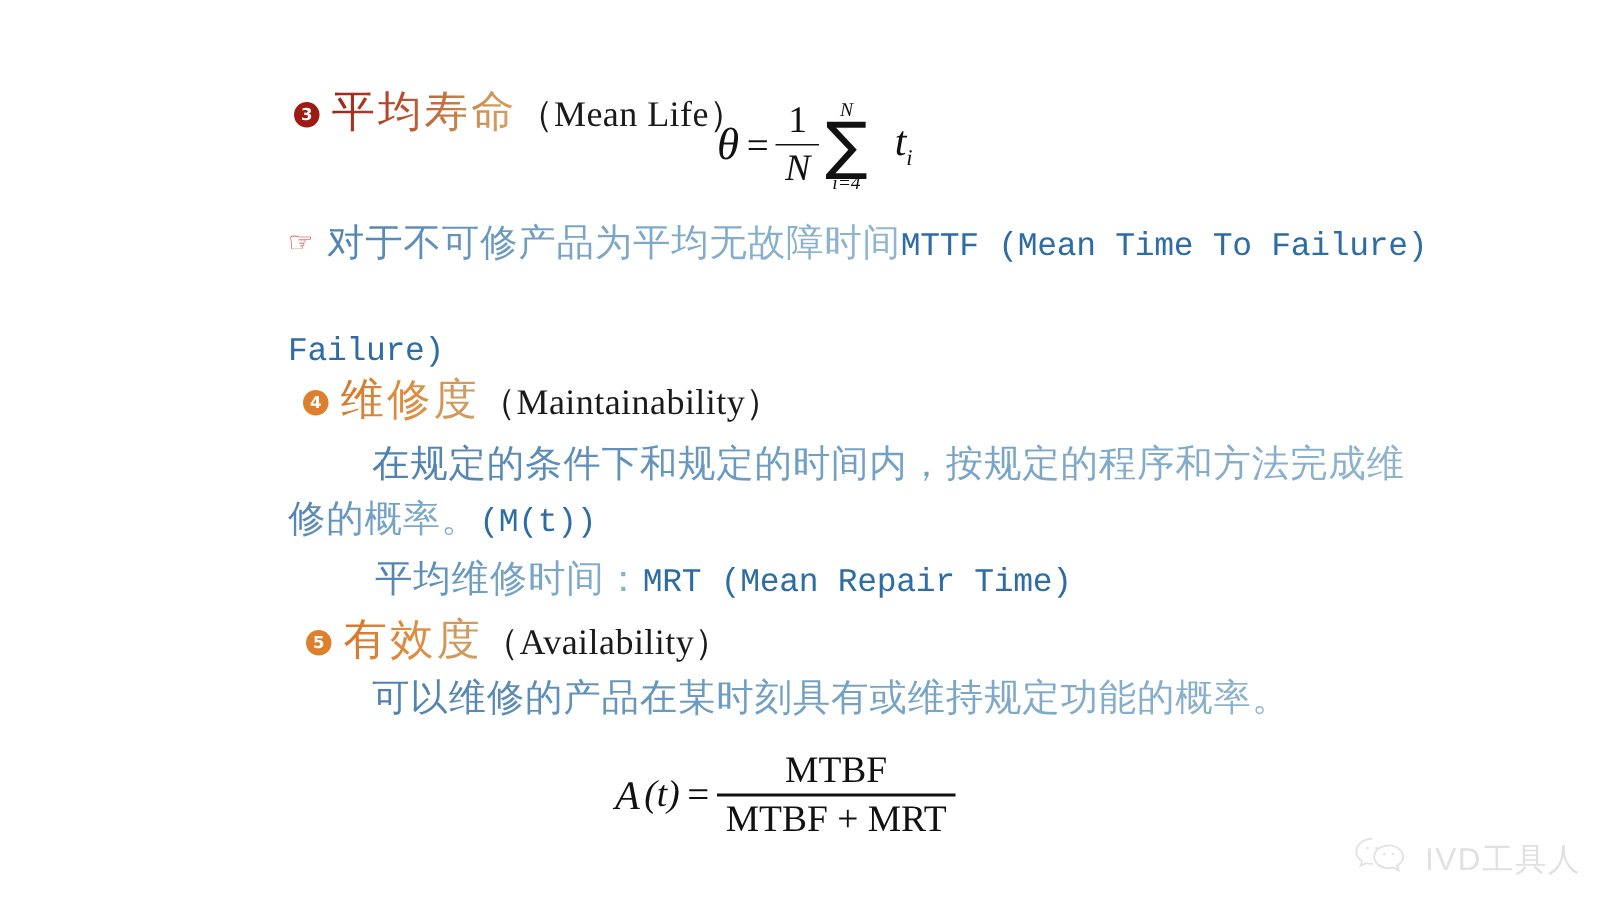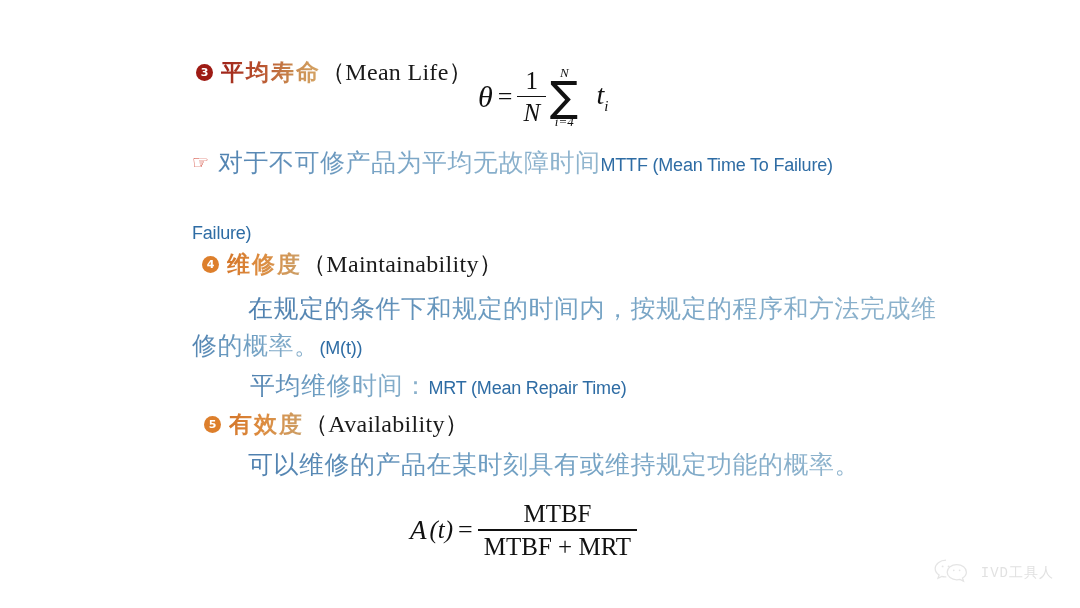--- a/index.html
+++ b/index.html
@@ -24,22 +24,22 @@
   
   .line {
     position: absolute;
     white-space: nowrap;
     line-height: 1.0;
   }
 
   
   .heading-cn {
     font-family: "DejaVu Serif", "Liberation Serif", serif;
-    font-weight: bold;
-    font-size: 23px;
+    font-weight: normal;
+    font-size: 29px;
     letter-spacing: 2px;
     background: linear-gradient(100deg, #9d2018 0%, #b8502d 38%, #c98a4e 72%, #d7a869 100%);
     -webkit-background-clip: text;
     background-clip: text;
     color: transparent;
   }
   .heading-cn.orange {
     background: linear-gradient(100deg, #d4762a 0%, #dd8c3f 45%, #caa06a 100%);
     -webkit-background-clip: text;
     background-clip: text;
@@ -85,22 +85,22 @@
   .body-cn {
     font-family: "DejaVu Serif", "Liberation Serif", serif;
     font-size: 25px;
     background: linear-gradient(120deg, #4e7fae 0%, #6e9ec2 40%, #8fb4cd 100%);
     -webkit-background-clip: text;
     background-clip: text;
     color: transparent;
     letter-spacing: 0.5px;
   }
   .body-en {
-    font-family: Liberation Sans, sans-serif;
-    font-size: 18px;
+    font-family: Liberation Mono, monospace;
+    font-size: 22px;
     color: #2e6ca4;
     letter-spacing: -0.2px;
   }
   .bullet-cn {
     font-family: Liberation Sans, sans-serif;
     font-size: 25px;
     background: linear-gradient(120deg, #4f81b0 0%, #7aa5c6 45%, #93b7cf 100%);
     -webkit-background-clip: text;
     background-clip: text;
     color: transparent;
@@ -164,22 +164,22 @@
   .watermark {
     position: absolute;
     right: 26px;
     bottom: 18px;
     display: flex;
     align-items: center;
     gap: 9px;
     opacity: 0.55;
   }
   .watermark .wm-text {
-    font-family: Liberation Mono, monospace;
-    font-size: 14px;
+    font-family: Liberation Sans, sans-serif;
+    font-size: 21px;
     color: #c9c9c9;
     letter-spacing: 1px;
   }
 </style>
 </head>
 <body>
 
 <div class="slide">
 
   <div class="line" style="left:196px; top:60px;">

